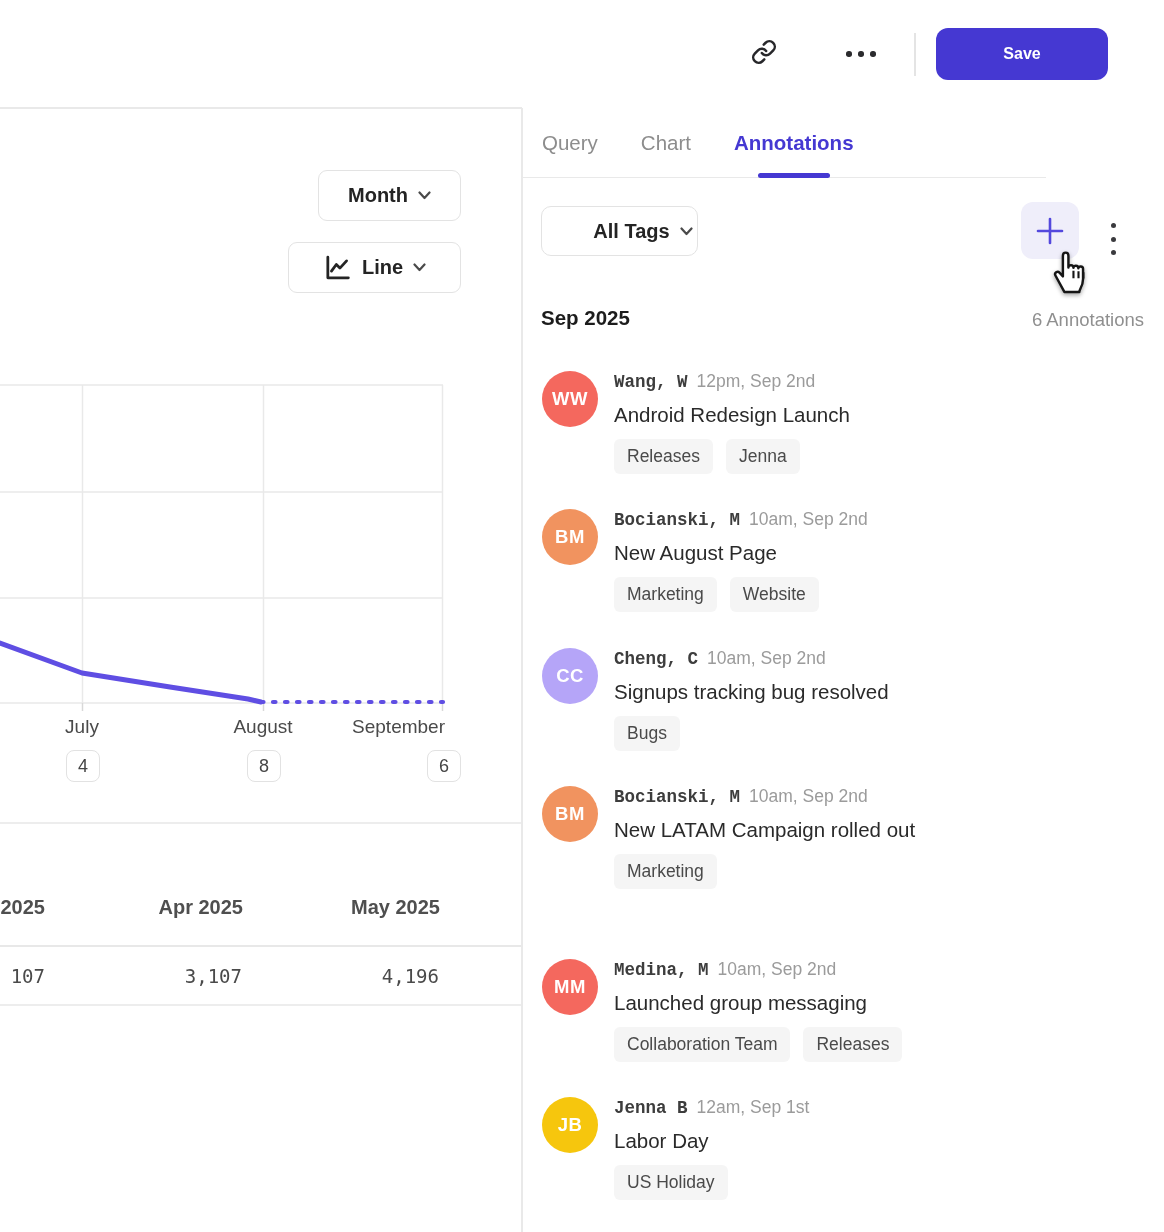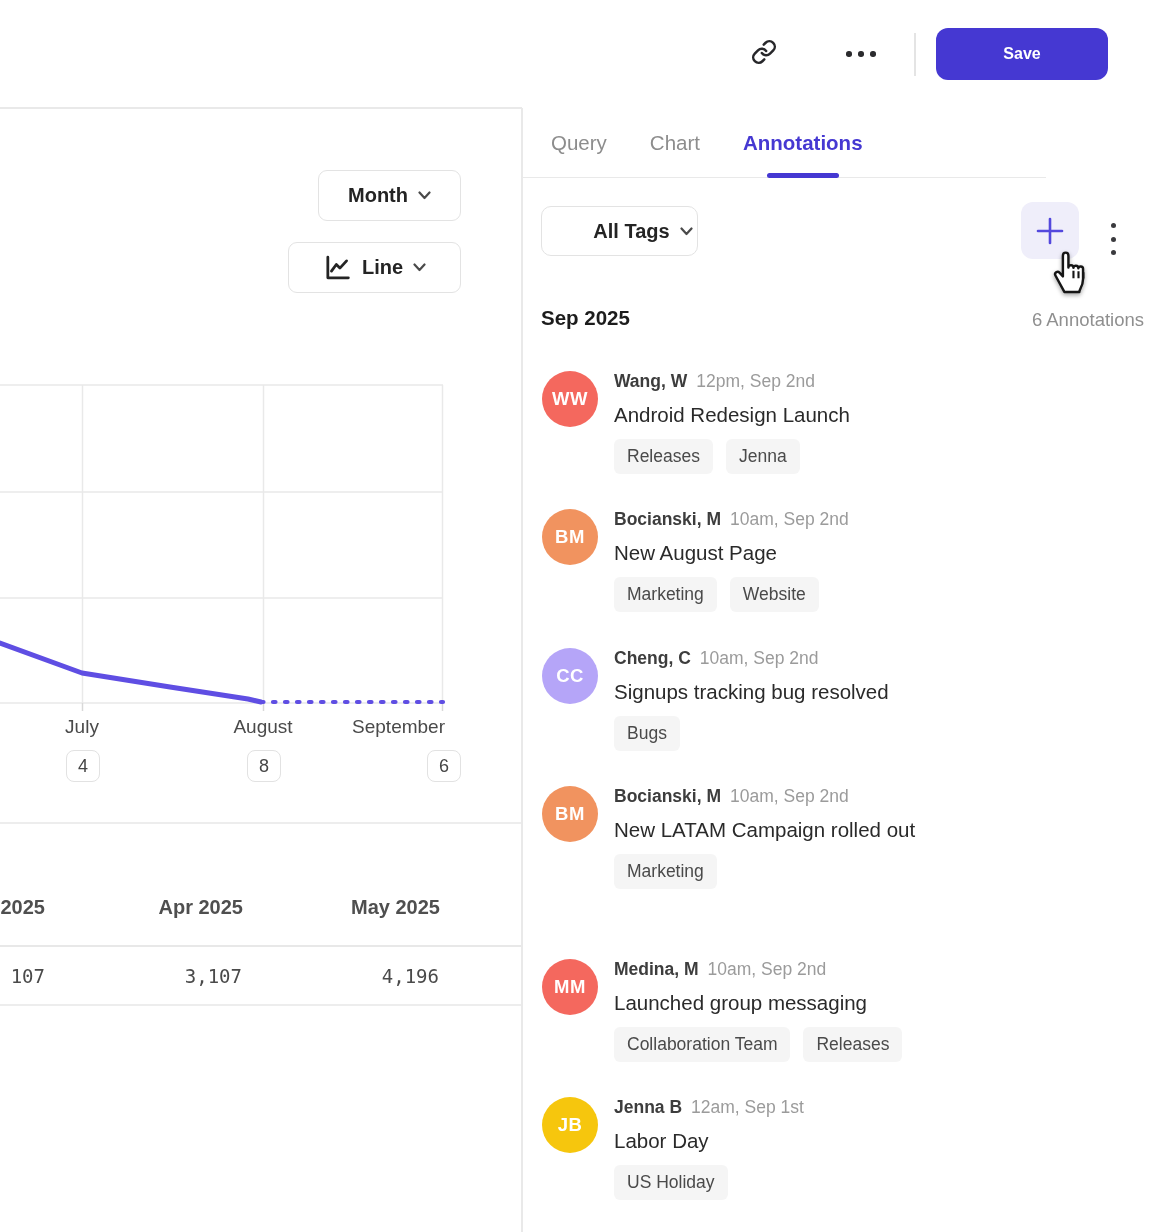--- a/index.html
+++ b/index.html
@@ -16,21 +16,21 @@
   #more-btn { left:840px; top:34px; width:42px; height:40px; }
   .dot { width:5.5px; height:5.5px; border-radius:50%; background:#2b2b2e; display:inline-block; }
   #more-btn .dot + .dot { margin-left:6.5px; }
   #hdr-sep { left:914px; top:33px; width:1.5px; height:43px; background:#e4e4e4; }
   #save-btn { left:936px; top:28px; width:172px; height:52px; border:none; border-radius:12px;
     background:var(--accent,#4538d2); color:#fff; font-size:16px; font-weight:bold;
     font-family:"Liberation Sans",sans-serif; cursor:pointer; }
 
   
   #tabs-row { left:522px; top:108px; width:524px; height:70px; border-bottom:1.5px solid #e9e9e9;
-    display:flex; align-items:center; padding-left:29px; gap:43px; }
+    display:flex; align-items:center; padding-left:20px; gap:43px; }
   .tab { position:relative; height:70px; display:flex; align-items:center; font-size:20.5px;
     color:#8d8d8d; cursor:pointer; }
   .tab.active { color:var(--accent,#4538d2); font-weight:bold; }
   .tab.active .underline { position:absolute; left:50%; transform:translateX(-50%);
     bottom:0; width:72px; height:4.5px; border-radius:3px; background:var(--accent,#4538d2); }
 
   
   #seg-control { left:0; top:170px; height:51px; display:flex; }
   .seg { height:51px; display:flex; align-items:center; justify-content:center; gap:7px;
     border:1.5px solid #e5e5e5; border-left:none; background:#fff; color:#9c9c9c;
@@ -71,21 +71,21 @@
   #kebab-btn .dot { width:5px; height:5px; background:#3a3a3e; }
   #group-hdr { left:541px; top:306px; font-size:20.5px; font-weight:bold; color:#1c1c1c; }
   #group-count { left:844px; top:309px; width:300px; text-align:right; font-size:18.5px; color:#8f8f8f; }
 
   .ann-item { position:absolute; left:542px; width:600px; }
   .avatar { position:absolute; left:0; top:0; width:56px; height:56px; border-radius:50%;
     display:flex; align-items:center; justify-content:center; color:#fff;
     font-size:18.5px; font-weight:bold; letter-spacing:.5px; }
   .ann-body { position:absolute; left:72px; top:0; width:340px; }
   .ann-meta { display:flex; align-items:baseline; gap:9px; white-space:nowrap; }
-  .ann-name { font-size:17.5px; font-weight:bold; color:#3d3d3d; }
+  .ann-name { font-size:17.5px; font-weight:bold; color:#3d3d3d;font-family:Liberation Mono, monospace; }
   .ann-time { font-size:17.5px; color:#9b9b9b; }
   .ann-title { margin-top:8px; font-size:20.5px; color:#2a2a2a; line-height:30px; width:330px; }
   .ann-tags { margin-top:9px; display:flex; gap:13px; }
   .tag { background:#f5f5f5; border-radius:6px; padding:7px 13px; font-size:17.5px;
     color:#4a4a4a; white-space:nowrap; }
 
   #cursor { left:1046px; top:244px; width:52px; height:52px; pointer-events:none; z-index:50;
     filter:drop-shadow(0 2px 2px rgba(0,0,0,.35)); }
 </style>
 </head>

